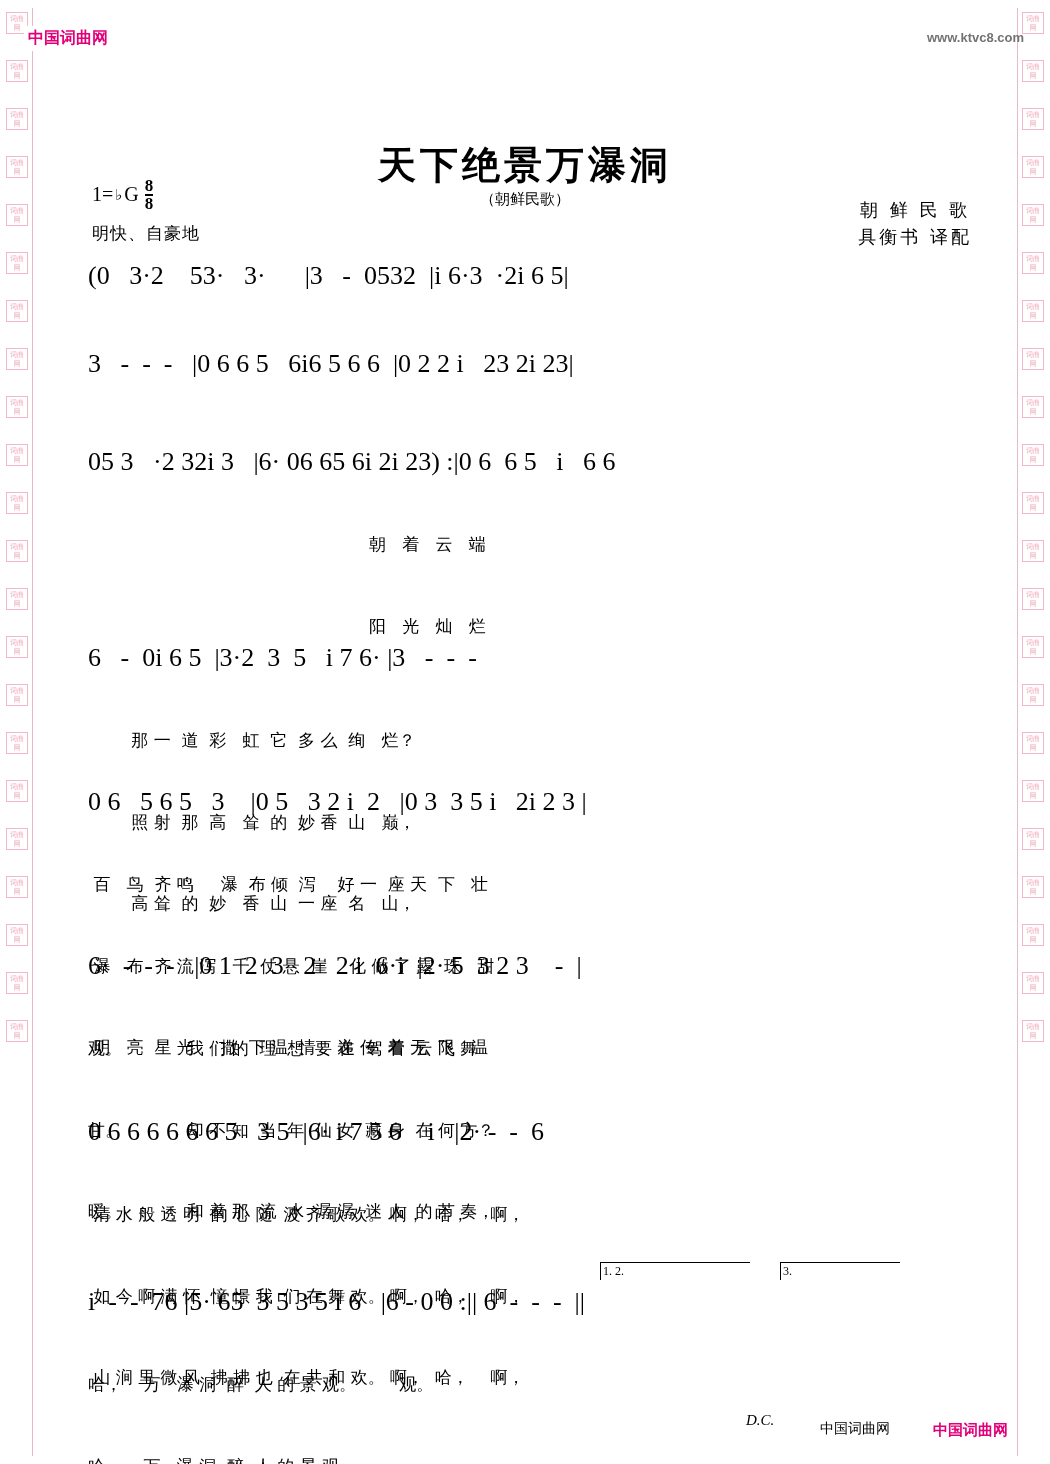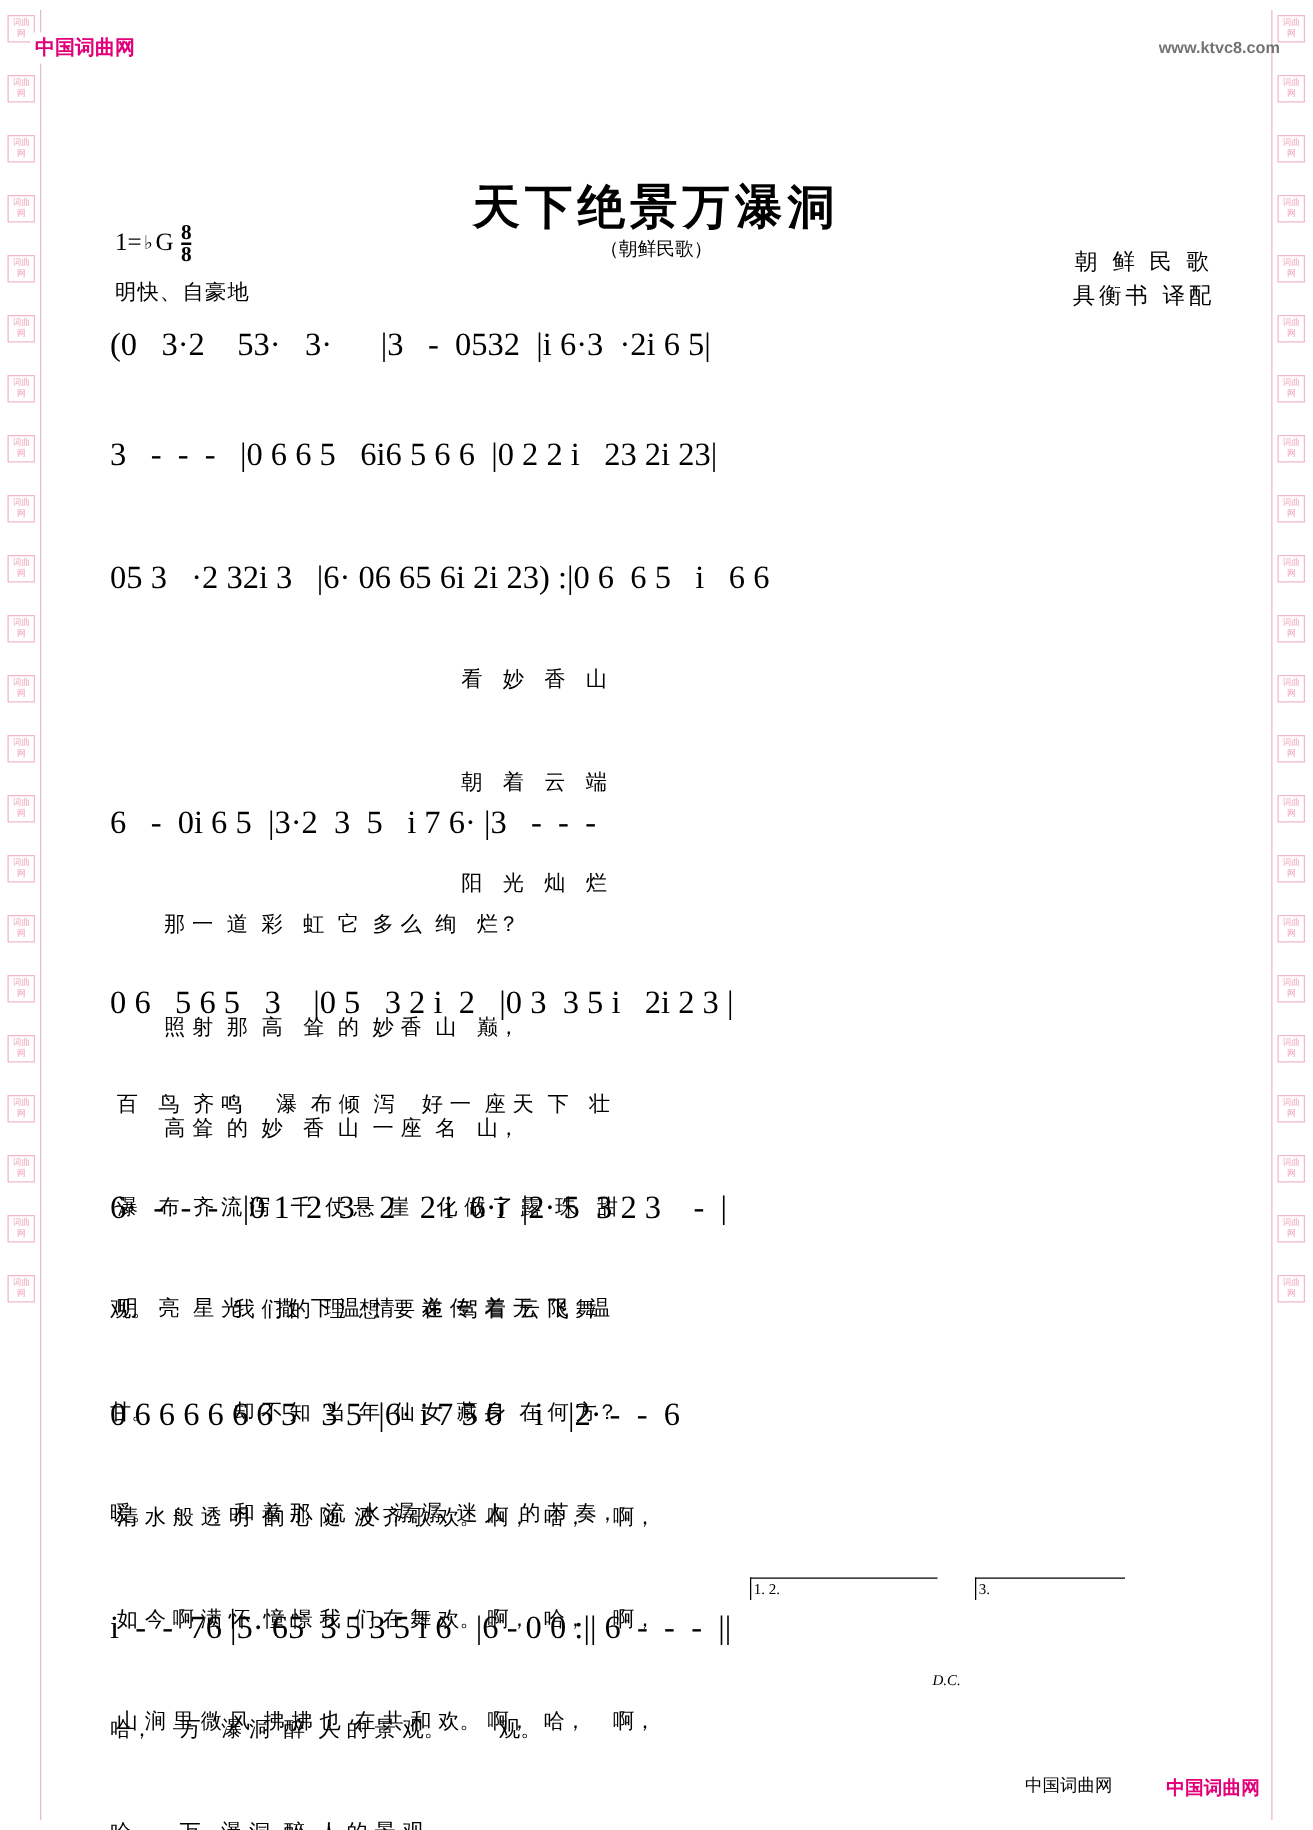--- a/index.html
+++ b/index.html
@@ -104,22 +104,22 @@
   .footer-left{
     position:absolute;right:160px;bottom:26px;
     font-size:14px;font-family:"Liberation Sans", sans-serif;
   }
   .footer-right{
     position:absolute;right:42px;bottom:24px;
     font-size:15px;font-weight:bold;color:#e2007a;
     font-family:"Liberation Sans", sans-serif;
   }
   .dc{
-    position:absolute;left:746px;top:1337px;
-    font-style:italic;font-size:12px;
+    position:absolute;left:746px;top:1412px;
+    font-style:italic;font-size:15px;
     font-family:"Liberation Serif", serif;
     text-align:center;
   }
   .volta{
     position:absolute;font-size:12px;font-family:"Liberation Serif", serif;
   }
 </style>
 </head>
 <body>
 
@@ -203,21 +203,20 @@
   <div class="notes">(0   3·2    53·   3·      |3   -  0532  |i 6·3  ·2i 6 5|</div>
 </div>
 
 <div class="system" style="top:350px;">
   <div class="notes">3   -  -  -   |0 6 6 5   6i6 5 6 6  |0 2 2 i   23 2i 23|</div>
 </div>
 
 <div class="system" style="top:448px;">
   <div class="notes">05 3   ·2 32i 3   |6· 06 65 6i 2i 23) :|0 6  6 5   i   6 6</div>
   <div class="lyrics">
-    <div>                                                    看   妙   香   山</div>
     <div>                                                    朝   着   云   端</div>
     <div>                                                    阳   光   灿   烂</div>
   </div>
 </div>
 
 <div class="system" style="top:644px;">
   <div class="notes">6   -  0i 6 5  |3·2  3  5   i 7 6· |3   -  -  -</div>
   <div class="lyrics">
     <div>        那 一  道  彩   虹  它  多 么  绚   烂？</div>
     <div>        照 射  那  高   耸  的  妙 香  山   巅，</div>

